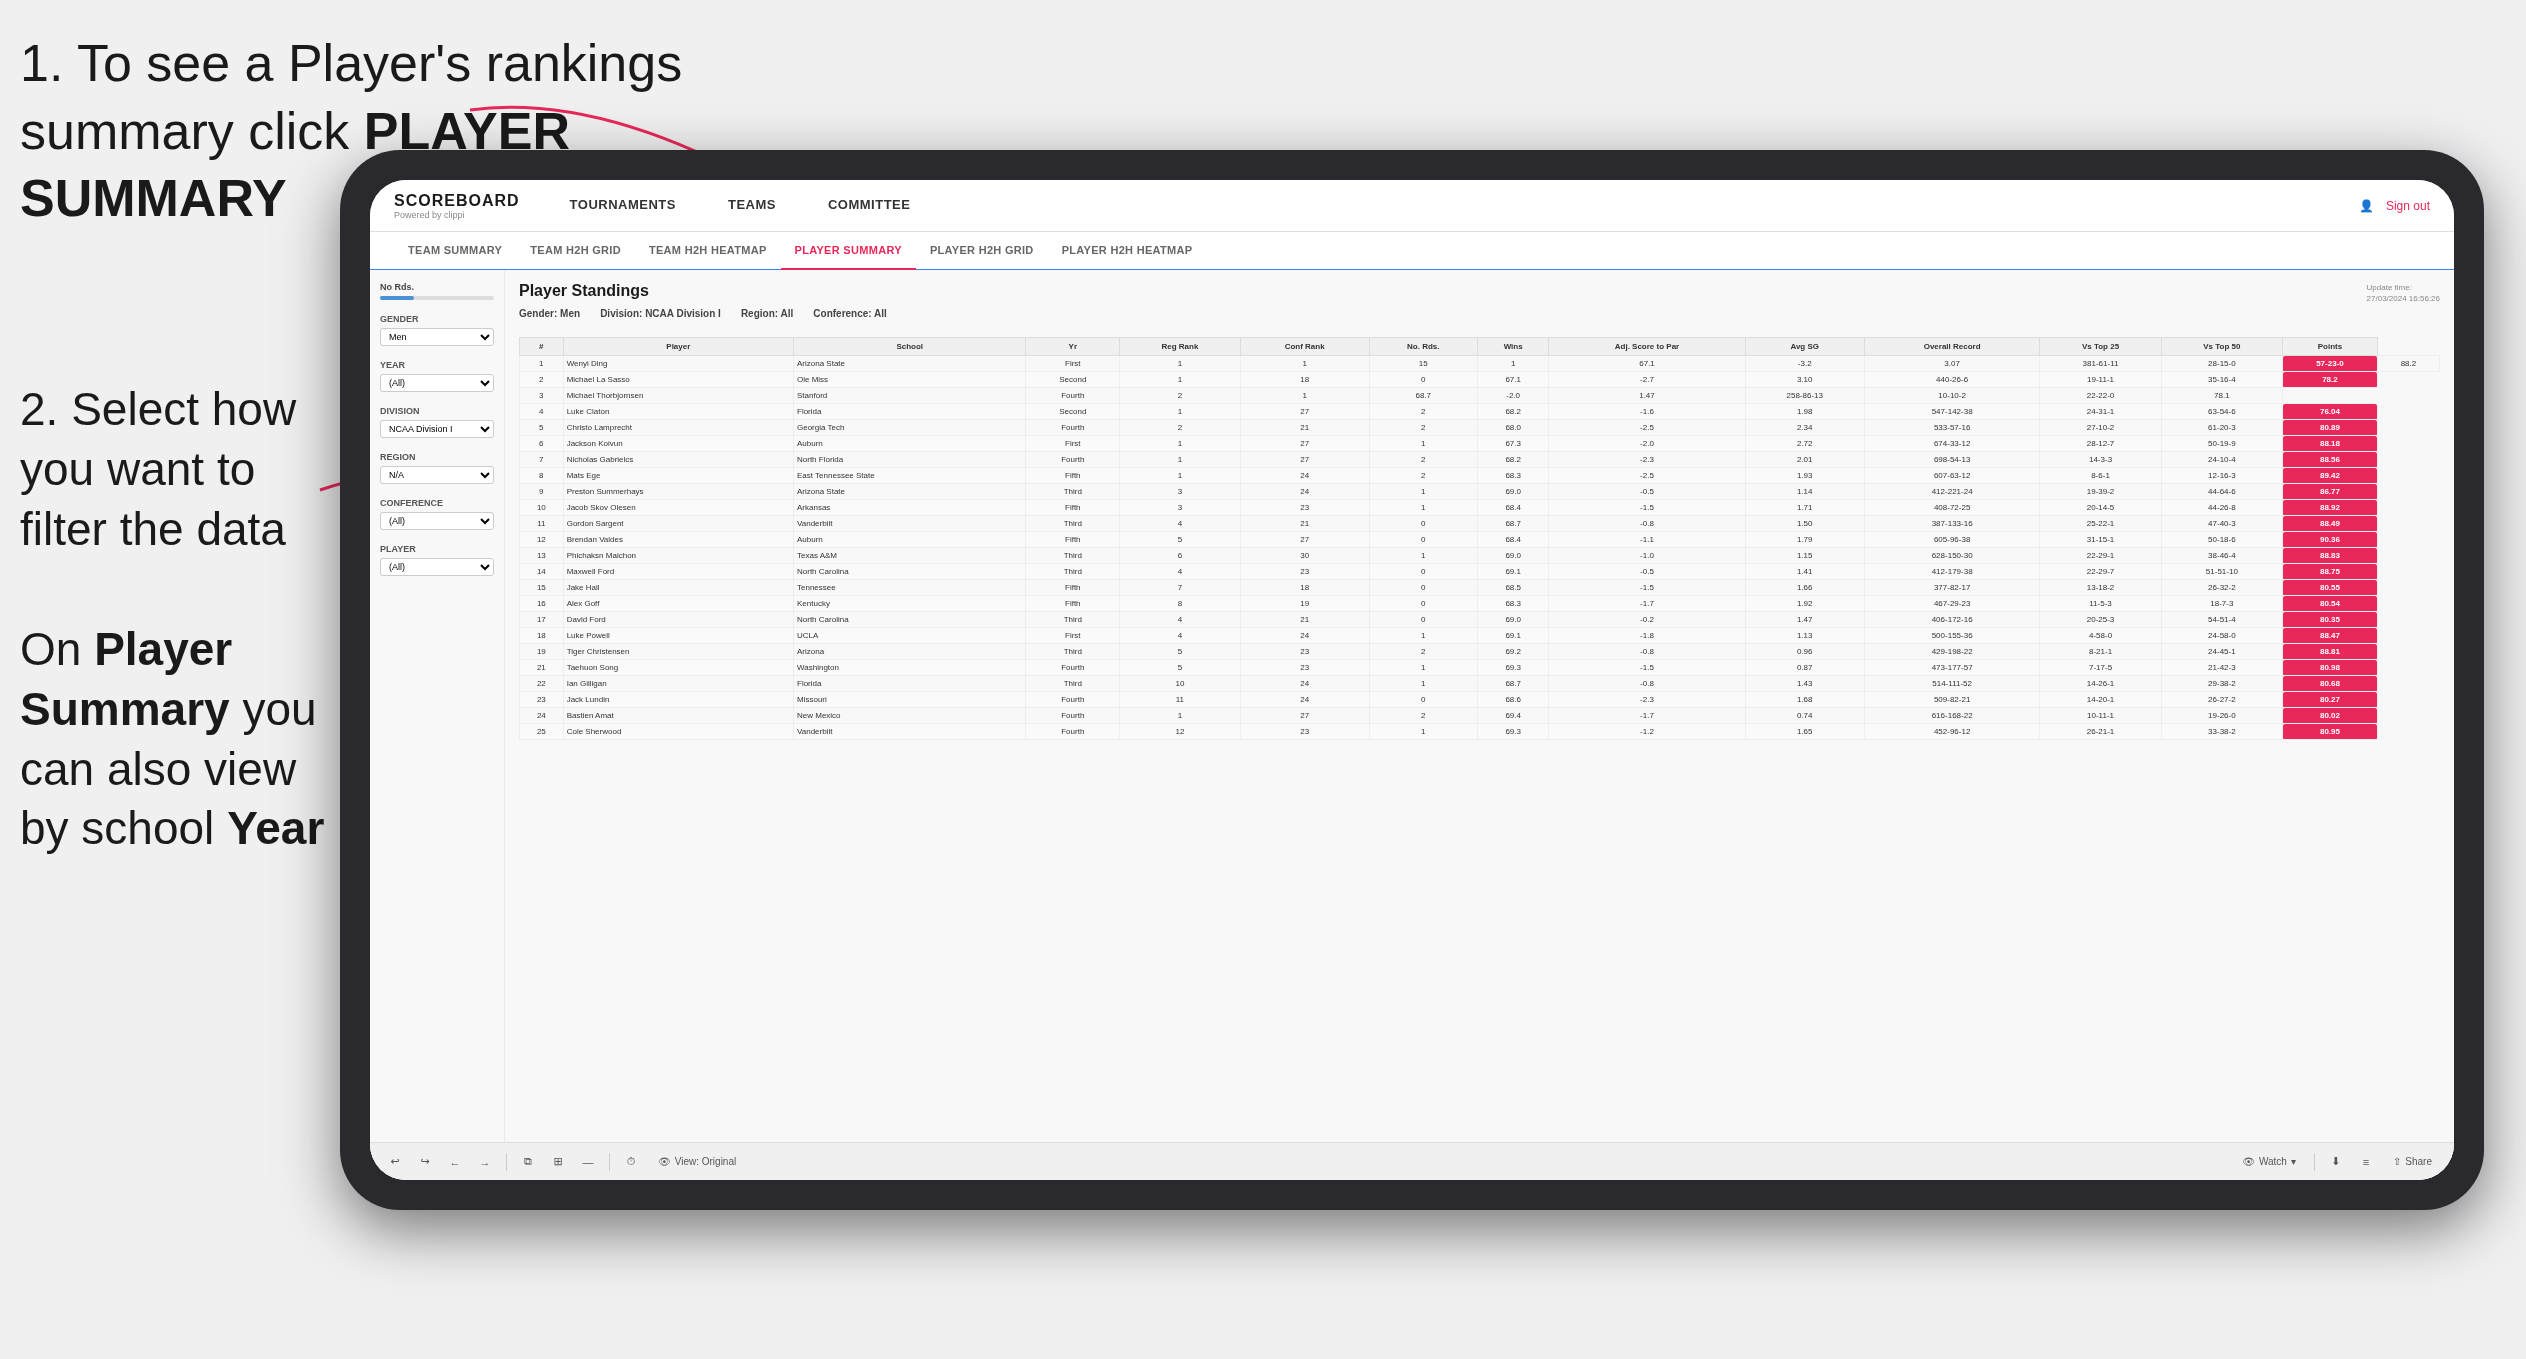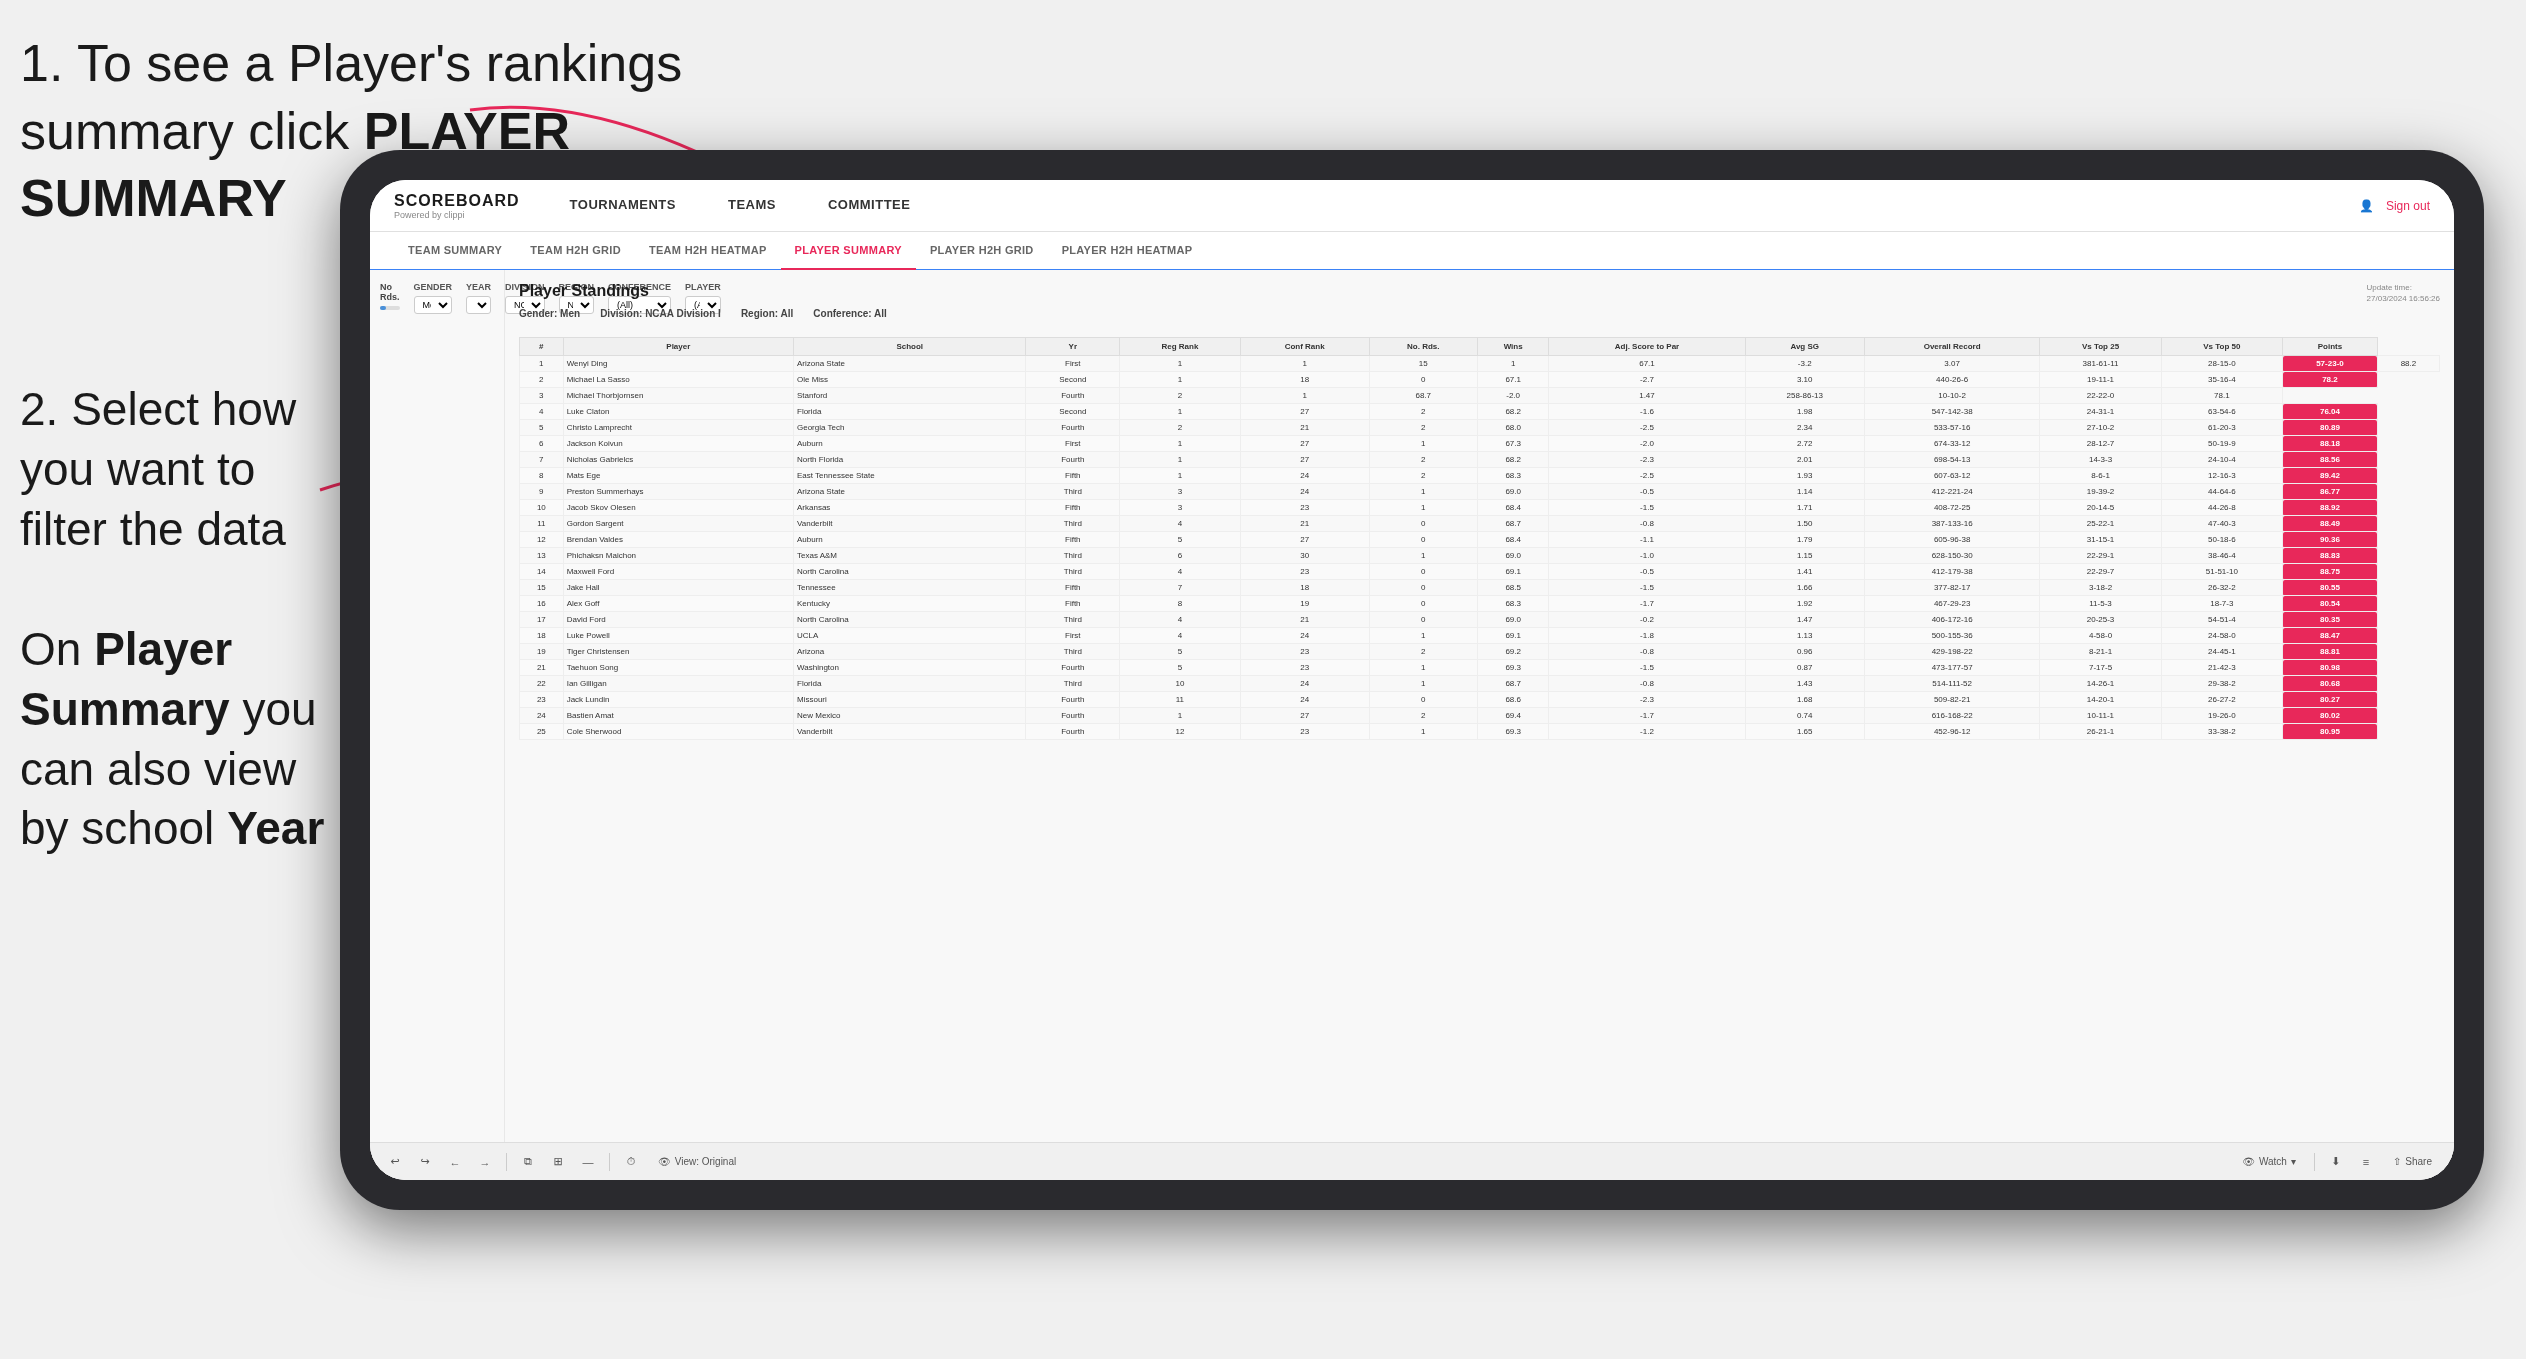--- a/index.html
+++ b/index.html
@@ -181,21 +181,21 @@
       overflow: hidden;
     }
 
     
     .sidebar {
       width: 135px;
       background: #f8f8f8;
       border-right: 1px solid #e8e8e8;
       padding: 12px 10px;
       display: flex;
-      flex-direction: row;
+      flex-direction: column;
       gap: 14px;
       flex-shrink: 0;
       font-size: 9px;
     }
 
     .filter-section label {
       display: block;
       font-size: 9px;
       font-weight: 700;
       color: #555;
@@ -798,21 +798,21 @@
                   <td class="player-name">Jake Hall</td>
                   <td class="school-name">Tennessee</td>
                   <td>Fifth</td>
                   <td>7</td>
                   <td>18</td>
                   <td>0</td>
                   <td>68.5</td>
                   <td>-1.5</td>
                   <td>1.66</td>
                   <td>377-82-17</td>
-                  <td>3-18-2</td>
+                  <td>13-18-2</td>
                   <td>26-32-2</td>
                   <td class="points-cell">80.55</td>
                 </tr>
                 <tr>
                   <td>16</td>
                   <td class="player-name">Alex Goff</td>
                   <td class="school-name">Kentucky</td>
                   <td>Fifth</td>
                   <td>8</td>
                   <td>19</td>

